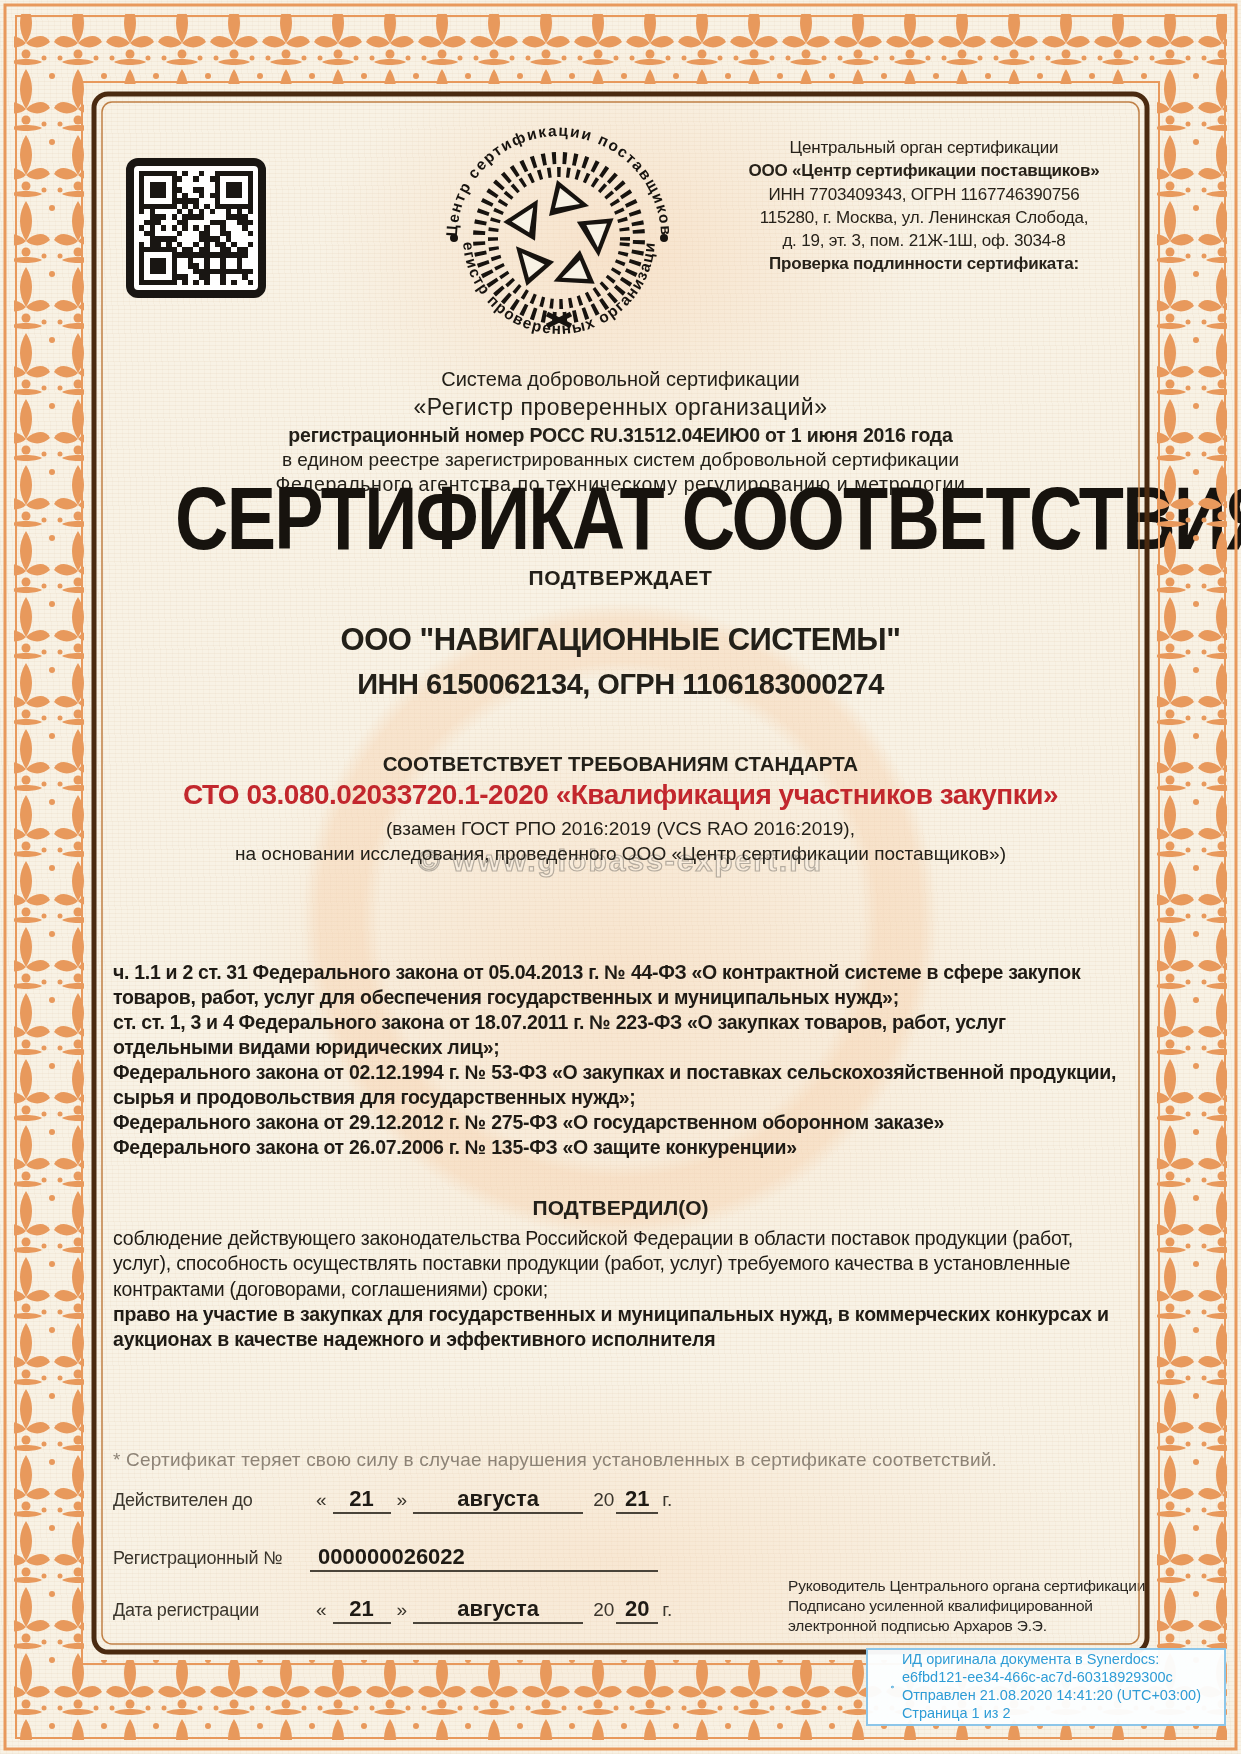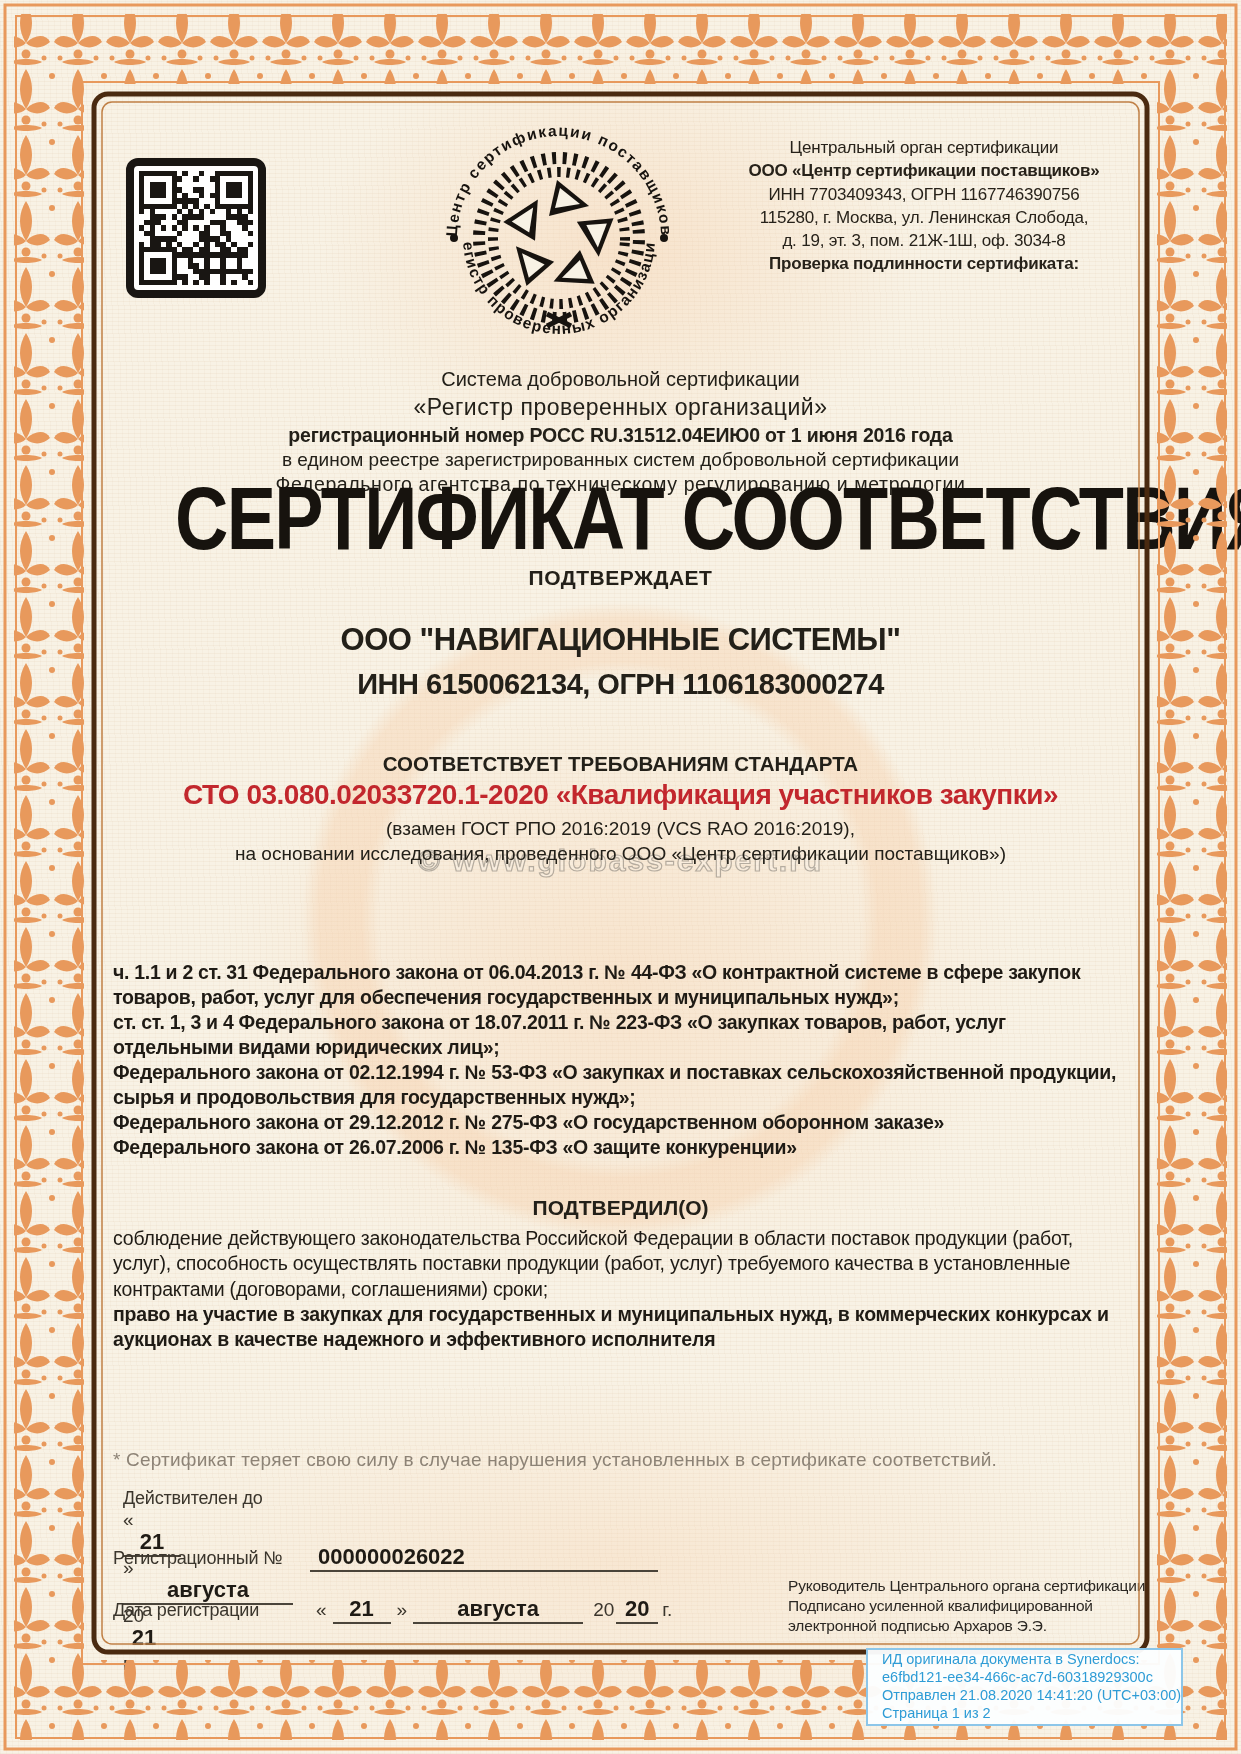--- a/index.html
+++ b/index.html
@@ -43,21 +43,21 @@
   .confirmed{left:113px;top:1226px;width:1018px;font-size:19.5px;line-height:1.3;letter-spacing:-.2px;color:#1f1b15;}
   .confirmed p{margin:0;}
   .note{left:113px;top:1449px;font-size:19px;color:#8d8376;letter-spacing:.2px;}
   .row{left:113px;display:flex;align-items:baseline;font-size:18px;color:#3a352c;}
   .row .lbl{width:197px;flex:none;letter-spacing:-.2px;}
   .slot{display:inline-block;border-bottom:2px solid #4a443a;text-align:center;font-weight:700;font-size:22px;color:#1f1b15;line-height:1;padding-bottom:2px;}
   .q{margin:0 6px;font-size:19px;}
   .yr{font-size:19px;margin:0 2px 0 10px;}
   .gsuf{margin-left:4px;font-size:19px;}
   .sig{left:788px;top:1576px;width:370px;font-size:15.5px;line-height:1.3;color:#2c2823;letter-spacing:-.2px;}
-  .stamp{left:866px;top:1648px;width:317px;height:78px;z-index:20;background:rgba(252,254,255,.96);border:2px solid #8CC6E9;display:flex;align-items:center;gap:8px;padding:4px 6px;box-sizing:border-box;}
+  .stamp{left:866px;top:1648px;width:360px;height:78px;z-index:20;background:rgba(252,254,255,.96);border:2px solid #8CC6E9;display:flex;align-items:center;gap:8px;padding:4px 23px;box-sizing:border-box;}
   .stamp .txt{font-size:14.5px;line-height:1.24;color:#2E9CD6;white-space:nowrap;}
   .qr{left:126px;top:158px;width:140px;height:140px;background:#fff;border:8px solid #191613;border-radius:12px;box-sizing:border-box;padding:5px;}
   .qr svg{display:block;width:114px;height:114px;}
 </style>
 </head>
 <body>
 
 <div class="page">
 
   <svg class="frame" width="1241" height="1754" viewBox="0 0 1241 1754">
@@ -305,36 +305,36 @@
   <div class="abs ctr company">ООО "НАВИГАЦИОННЫЕ СИСТЕМЫ"</div>
   <div class="abs ctr companyids">ИНН 6150062134, ОГРН 1106183000274</div>
 
   <div class="abs ctr stdhead">СООТВЕТСТВУЕТ ТРЕБОВАНИЯМ СТАНДАРТА</div>
   <div class="abs ctr stdred">СТО 03.080.02033720.1-2020 «Квалификация участников закупки»</div>
   <div class="abs ctr wm">© www.globass-expert.ru</div>
   <div class="abs ctr stdnote1">(взамен ГОСТ РПО 2016:2019 (VCS RAO 2016:2019),</div>
   <div class="abs ctr stdnote2">на основании исследования, проведенного ООО «Центр сертификации поставщиков»)</div>
 
   <div class="abs laws">
-    <p>ч. 1.1 и 2 ст. 31 Федерального закона от 06.04.2013 г. № 44-ФЗ «О контрактной системе в сфере закупок товаров, работ, услуг для обеспечения государственных и муниципальных нужд»;</p>
+    <p>ч. 1.1 и 2 ст. 31 Федерального закона от 05.04.2013 г. № 44-ФЗ «О контрактной системе в сфере закупок товаров, работ, услуг для обеспечения государственных и муниципальных нужд»;</p>
     <p>ст. ст. 1, 3 и 4 Федерального закона от 18.07.2011 г. № 223-ФЗ «О закупках товаров, работ, услуг отдельными видами юридических лиц»;</p>
     <p>Федерального закона от 02.12.1994 г. № 53-ФЗ «О закупках и поставках сельскохозяйственной продукции, сырья и продовольствия для государственных нужд»;</p>
     <p>Федерального закона от 29.12.2012 г. № 275-ФЗ «О государственном оборонном заказе»</p>
     <p>Федерального закона от 26.07.2006 г. № 135-ФЗ «О защите конкуренции»</p>
   </div>
 
   <div class="abs ctr confhead">ПОДТВЕРДИЛ(О)</div>
   <div class="abs confirmed">
     <p>соблюдение действующего законодательства Российской Федерации в области поставок продукции (работ, услуг), способность осуществлять поставки продукции (работ, услуг) требуемого качества в установленные контрактами (договорами, соглашениями) сроки;</p>
     <p class="b">право на участие в закупках для государственных и муниципальных нужд, в коммерческих конкурсах и аукционах в качестве надежного и эффективного исполнителя</p>
   </div>
 
   <div class="abs note">* Сертификат теряет свою силу в случае нарушения установленных в сертификате соответствий.</div>
 
-  <div class="abs row" style="top:1488px;flex-direction:column;">
+  <div class="abs row" style="top:1488px;">
     <span class="lbl">Действителен до</span>
     <span class="q">«</span>
     <span class="slot" style="width:58px;">21</span>
     <span class="q">»</span>
     <span class="slot" style="width:170px;">августа</span>
     <span class="yr">20</span>
     <span class="slot" style="width:42px;">21</span>
     <span class="gsuf">г.</span>
   </div>
 

